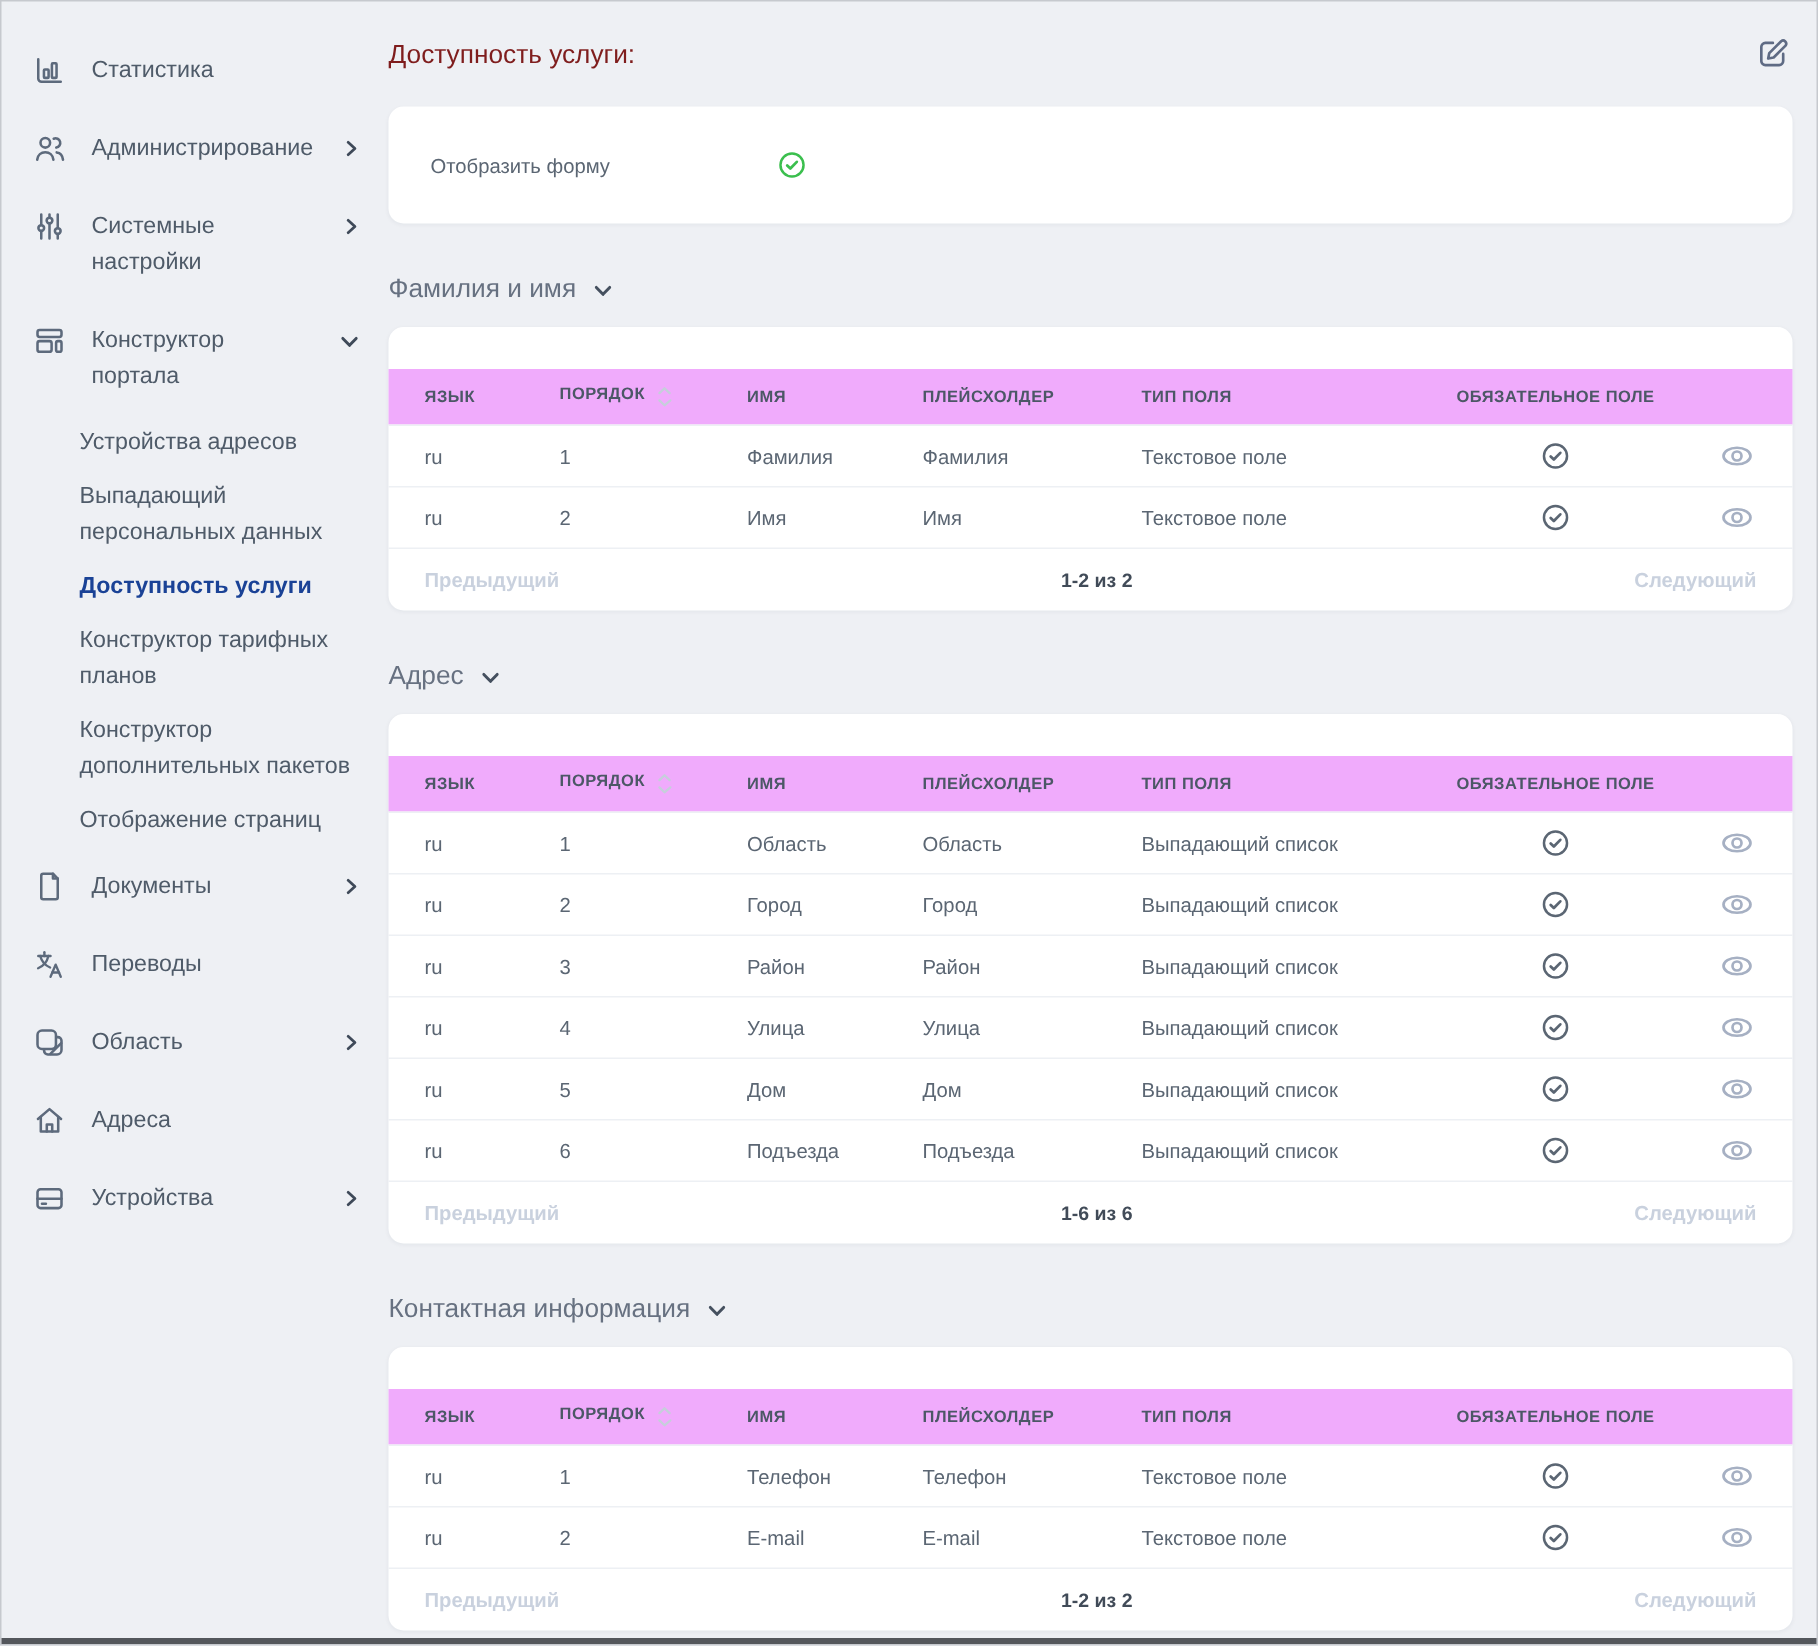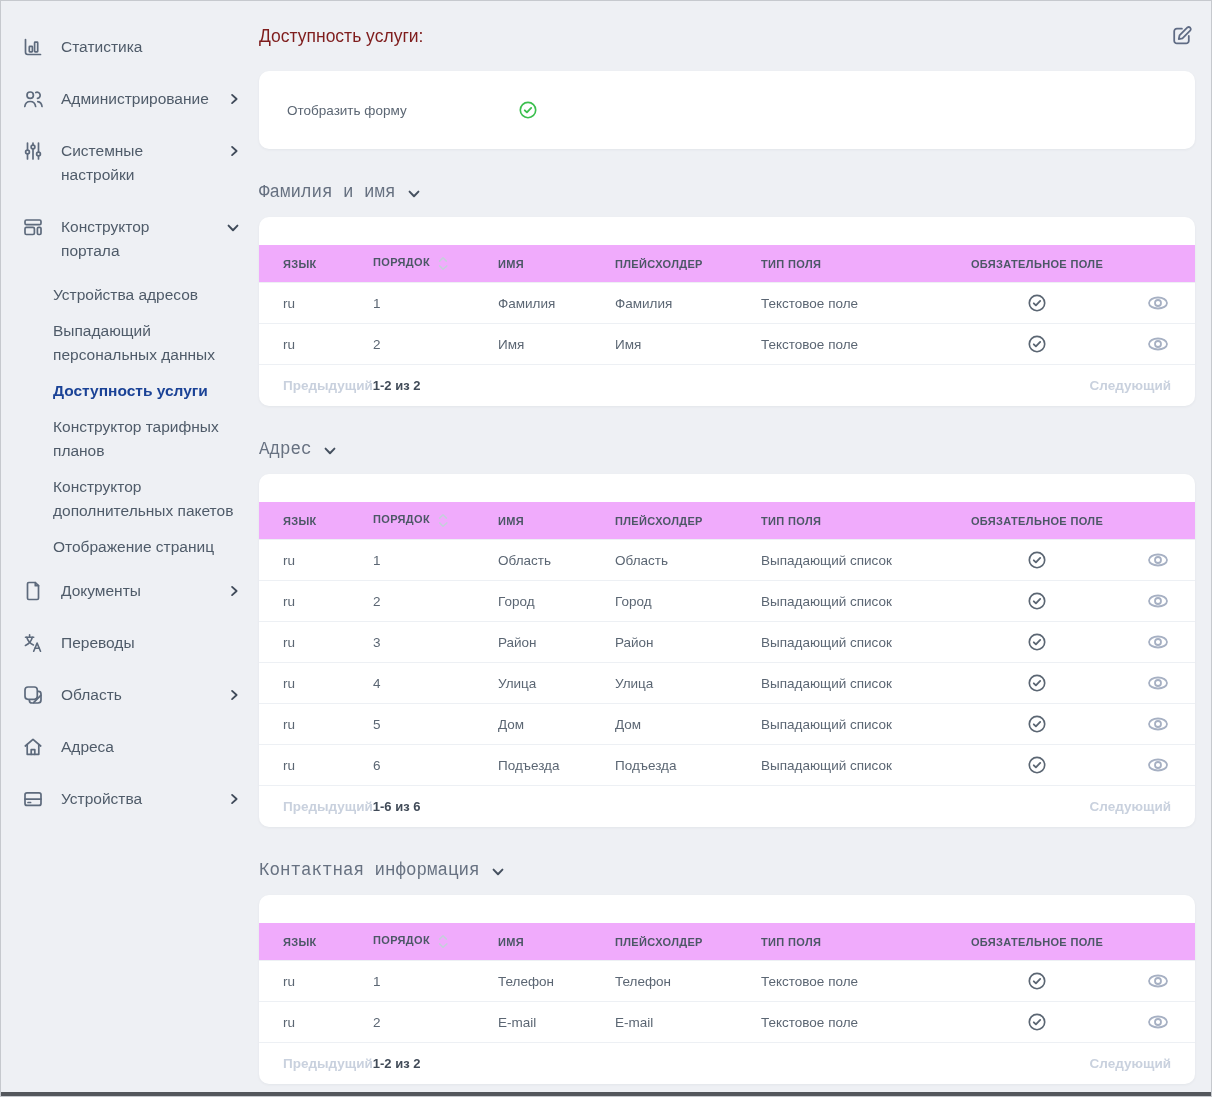--- a/index.html
+++ b/index.html
@@ -28,39 +28,39 @@
   .card { background:#fff; border-radius:10px; box-shadow:0 1px 3px rgba(20,30,60,.05); }
 
   .page-head { display:flex; align-items:center; justify-content:space-between; margin:0 0 22px; }
   .page-title { font-size:17.5px; font-weight:400; color:#7f1d1d; }
   .edit-btn { background:none; border:none; padding:0; width:26px; height:26px; color:#5f6b84; cursor:pointer; display:inline-flex; }
 
   .form-card { height:78px; display:flex; align-items:center; padding:4px 28px; margin-bottom:33px; }
   .form-label { width:230px; font-size:13.5px; color:#5b6673; }
   .icon-check { color:#3bbf4e; display:inline-flex; }
 
-  .section-head { display:inline-flex; align-items:center; gap:10px; margin:0 0 15px; cursor:pointer; color:#677181;font-family:Liberation Mono, monospace; }
+  .section-head { display:inline-flex; align-items:center; gap:10px; margin:0 0 15px; cursor:pointer; color:#677181; }
   .section-title { font-size:17.5px; }
   .sec-chev { color:#45505f; display:inline-flex; margin-top:3px; }
 
   .table-card { padding-top:28px; margin-bottom:33px; }
   .thead, .trow { display:grid; grid-template-columns:90px 125px 117px 146px 190px 1fr 48px; align-items:center; padding:0 24px; }
   .thead { height:37px; background:#f0abfc; }
   .th { font-size:11px; font-weight:700; color:#4c5766; letter-spacing:.35px; }
   .th-sort { display:flex; align-items:flex-start; gap:7px; }
   .sort { display:inline-flex; color:#c6cedb; cursor:pointer; }
   .th-req { text-align:center; }
   .trow { height:41px; border-top:1px solid #edf0f4; }
   .cell { font-size:13.5px; color:#5b6673; }
   .req { display:flex; justify-content:center; }
   .act { display:flex; justify-content:flex-end; }
   .eye-btn { background:none; border:none; padding:0; color:#a6b0c3; cursor:pointer; display:inline-flex; }
   .tfoot { height:42px; border-top:1px solid #edf0f4; display:flex; align-items:center; padding:0 24px; }
   .pg { background:none; border:none; font-family:inherit; font-size:13.5px; color:#c9d1de; font-weight:600; padding:0; cursor:default; }
-  .pg-range { flex:1; text-align:left; font-size:13px; color:#414b58; font-weight:600; }
+  .pg-range { flex:1; text-align:center; font-size:13px; color:#414b58; font-weight:600; }
   svg { display:block; }
 </style>
 </head>
 <body>
 
 <div class="app">
 
   <aside class="sidebar">
     <nav>
         <div class="side-item">

